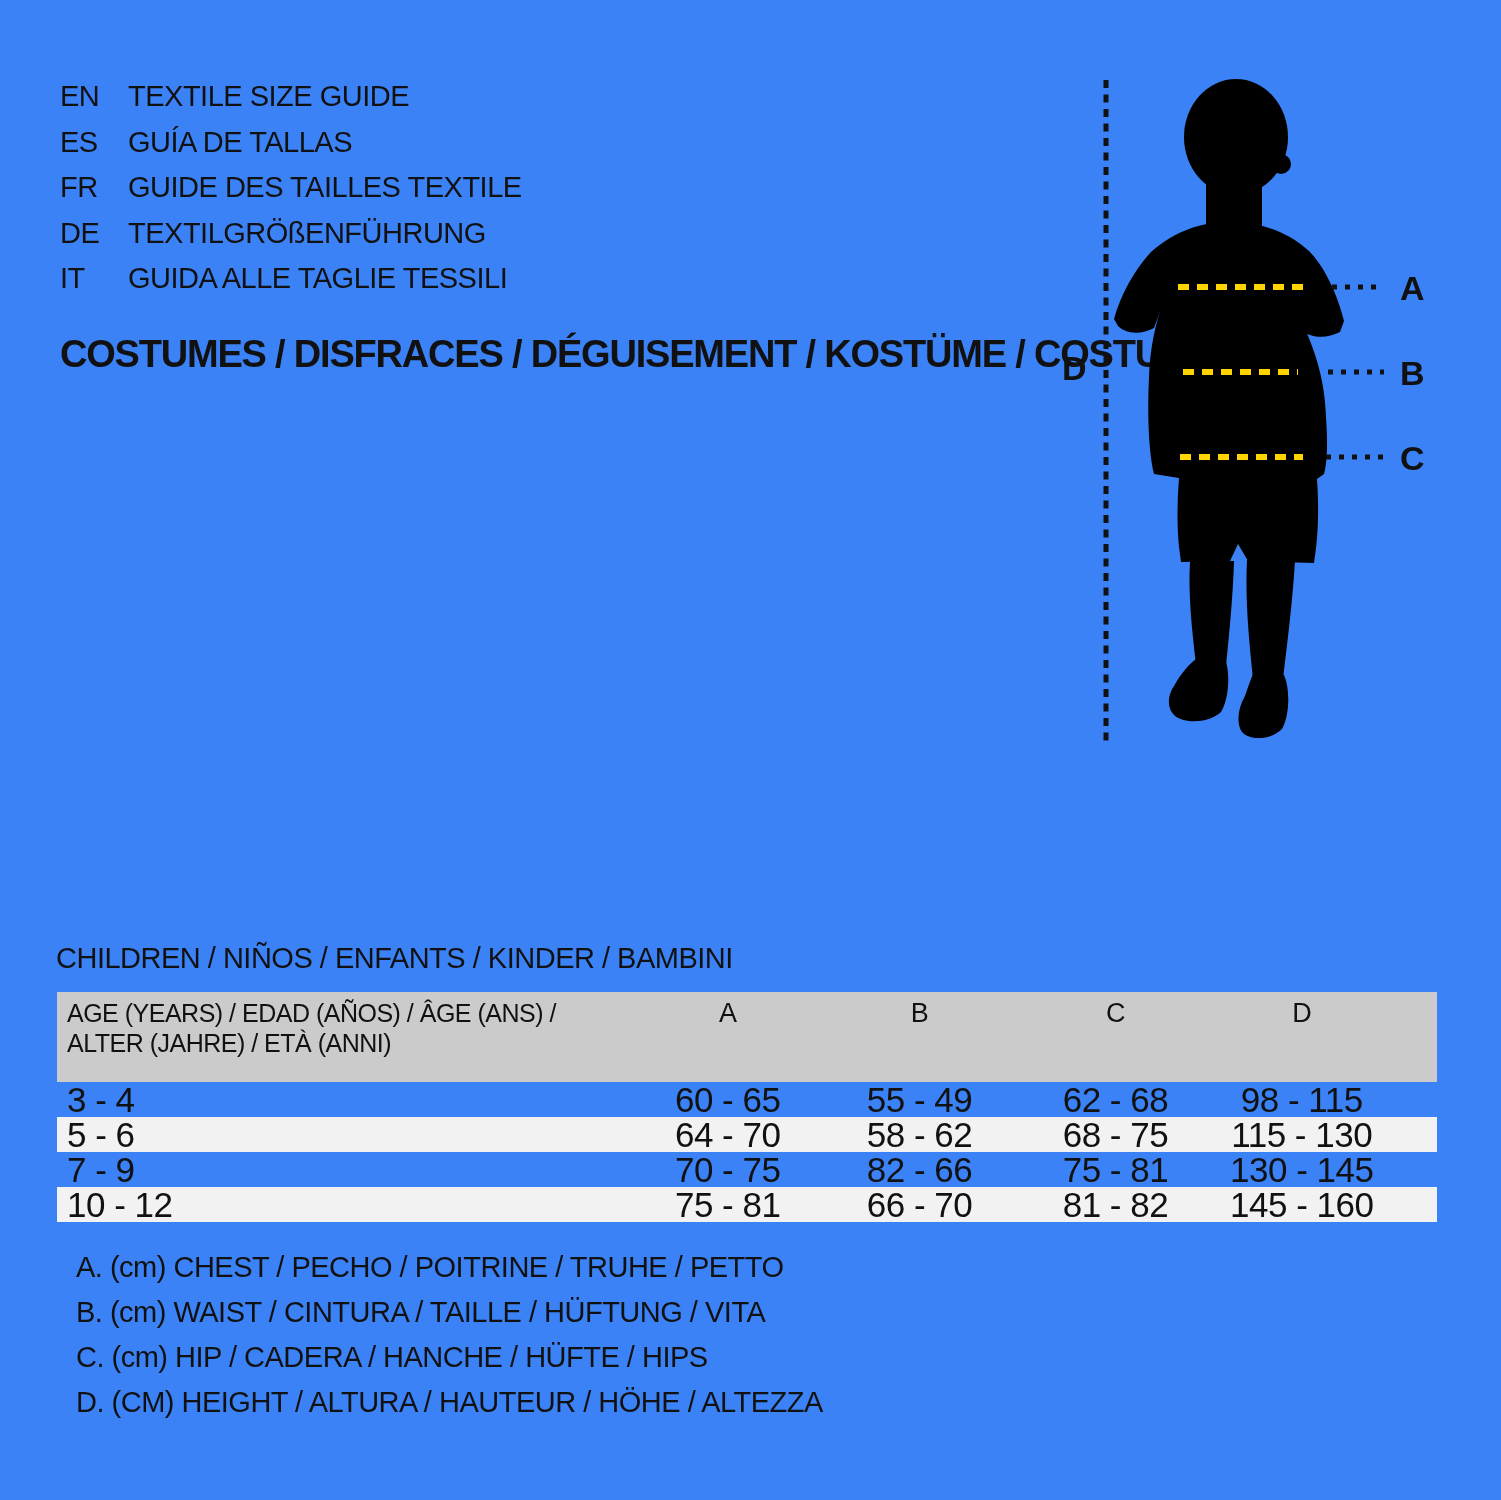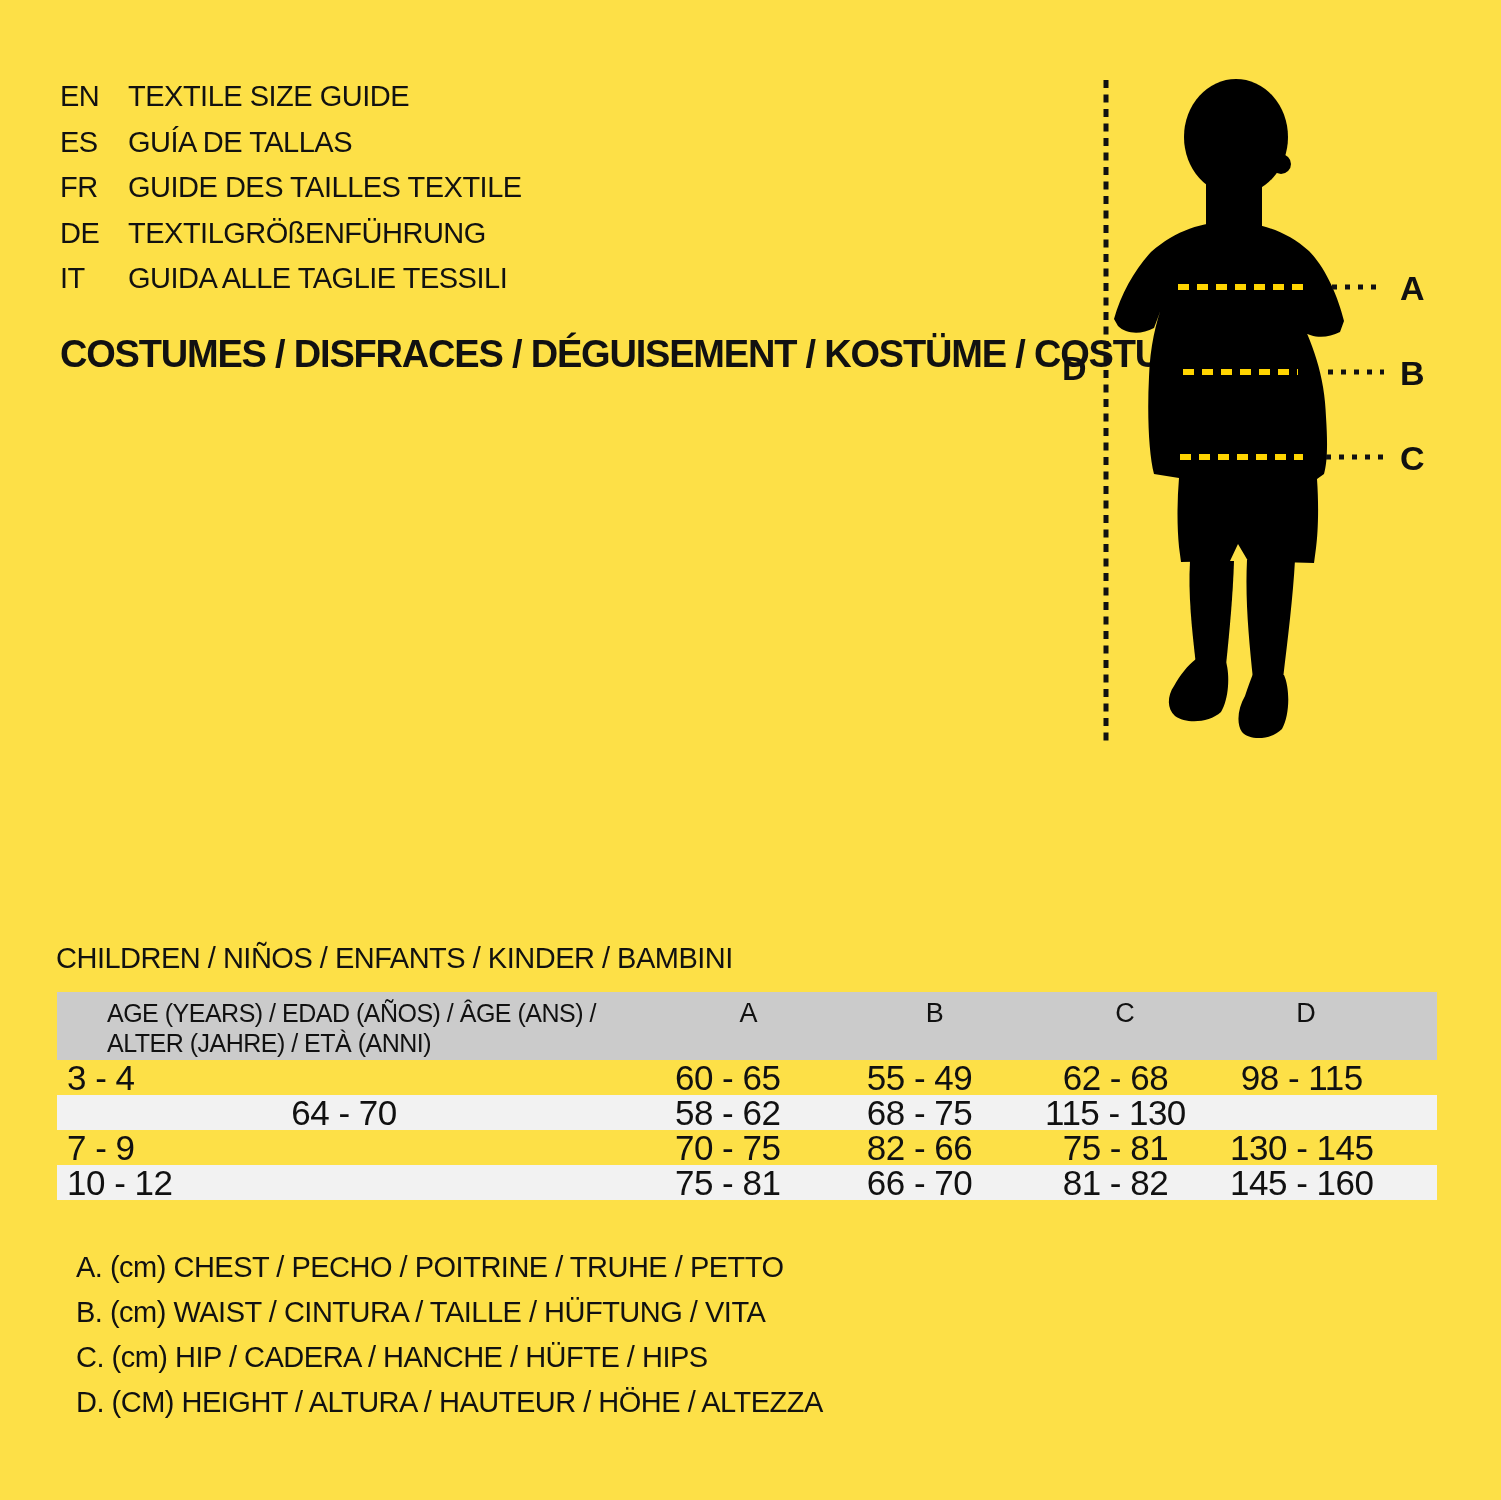--- a/index.html
+++ b/index.html
@@ -1,19 +1,19 @@
 <!DOCTYPE html>
 <html><head>
 <meta charset="utf-8">
 <style>
   html,body{margin:0;padding:0;background:#ffffff;}
   .page{
     position:relative;
     width:1501px;height:1500px;
-    background:#fde047;
+    background:#3b82f6;
     font-family:"Liberation Sans","DejaVu Sans",sans-serif;
     color:#111111;
     letter-spacing:-0.5px;
     overflow:hidden;
   }
   
   .lang-block{position:absolute;left:60px;top:74px;font-size:29px;}
   .lang-row{display:flex;height:45.5px;align-items:center;}
   .lang-code{width:68px;flex:0 0 68px;}
   
@@ -31,22 +31,22 @@
   
   .table-title{position:absolute;left:56px;top:941px;font-size:29px;line-height:34px;}
   .size-table{position:absolute;left:57px;top:992px;width:1380px;}
   .t-row{
     display:grid;
     grid-template-columns:41.6% 14% 13.8% 14.6% 12.4%;
     height:35px;line-height:35px;font-size:35px;
   }
   .t-row.alt{background:#f2f2f2;}
   .t-head{
-    background:#cbcbcb;height:68px;line-height:30px;
-    font-size:25px;box-sizing:border-box;padding-top:6px;padding-left:40px;
+    background:#cbcbcb;height:90px;line-height:30px;
+    font-size:25px;box-sizing:border-box;padding-top:6px;
   }
   .t-head .num-cell{font-size:27px;}
   .age-cell{padding-left:10px;text-align:left;}
   .num-cell{text-align:center;}
   
   .legend-block{position:absolute;left:76px;top:1245px;font-size:29px;}
   .legend-line{height:45px;line-height:45px;white-space:nowrap;}
 </style>
 </head>
 <body>
@@ -150,20 +150,21 @@
     </div>
 
     <div class="t-row">
       <div class="age-cell">3 - 4</div>
       <div class="num-cell">60 - 65</div>
       <div class="num-cell">55 - 49</div>
       <div class="num-cell">62 - 68</div>
       <div class="num-cell">98 - 115</div>
     </div>
     <div class="t-row alt">
+      <div class="age-cell">5 - 6</div>
       <div class="num-cell">64 - 70</div>
       <div class="num-cell">58 - 62</div>
       <div class="num-cell">68 - 75</div>
       <div class="num-cell">115 - 130</div>
     </div>
     <div class="t-row">
       <div class="age-cell">7 - 9</div>
       <div class="num-cell">70 - 75</div>
       <div class="num-cell">82 - 66</div>
       <div class="num-cell">75 - 81</div>

